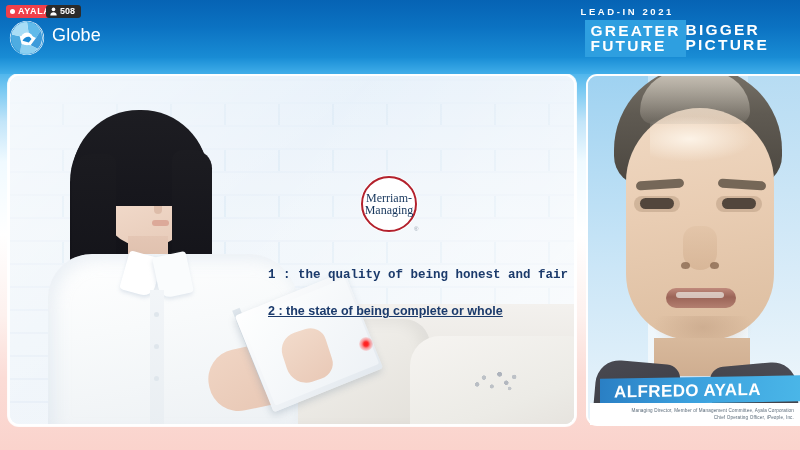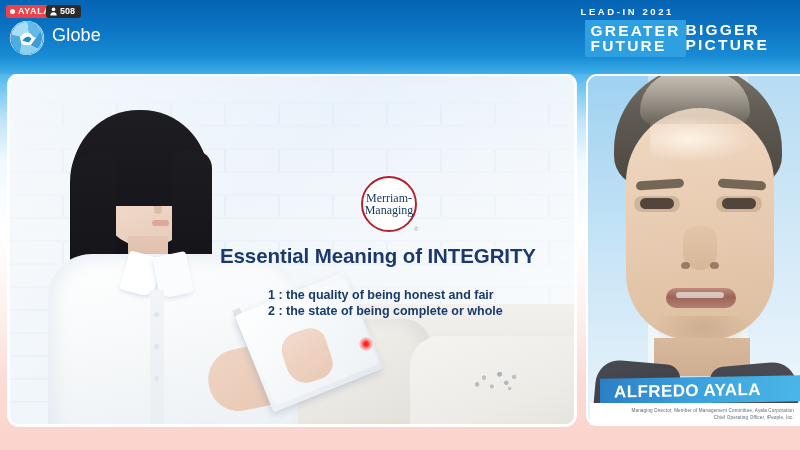--- a/index.html
+++ b/index.html
@@ -247,22 +247,22 @@
   #slide-title {
     position:absolute; left:210px; top:168px; width:350px;
     font-size:20.5px; font-weight:bold; color:#1b3a6b; z-index:3;
     letter-spacing:-.1px; white-space:nowrap;
   }
   .slide-line {
     position:absolute; left:258px; width:300px;
     font-size:12.5px; font-weight:bold; color:#1b3a6b; z-index:3;
     white-space:nowrap;
   }
-  #slide-line-1 { top:212px; }
-  #slide-line-2 { top:228px; }
+  #slide-line-1 { top:192px;font-family:Liberation Mono, monospace; }
+  #slide-line-2 { top:228px;text-decoration:underline; }
 
   
   #laser {
     position:absolute; left:349px; top:261px; width:14px; height:14px; z-index:5;
     border-radius:50%;
     background:radial-gradient(circle, #ff1a1a 0%, #ff2b2b 22%, rgba(255,60,60,.55) 42%, rgba(255,90,90,.15) 70%, rgba(255,120,120,0) 100%);
   }
 
   
   #video-panel {
@@ -444,21 +444,20 @@
         <div class="book-page"></div>
         <div class="hand"></div>
       </div>
 
       <div id="mw-logo">
         <div>Merriam-</div>
         <div>Managing</div>
       </div>
       <div id="mw-reg">®</div>
 
-      <div id="slide-title">Essential Meaning of INTEGRITY</div>
       <div class="slide-line" id="slide-line-1">1 : the quality of being honest and fair</div>
       <div class="slide-line" id="slide-line-2">2 : the state of being complete or whole</div>
 
       <div id="laser"></div>
     </div>
   </div>
 
   <div id="video-panel">
     <div id="video-inner">
       <div class="cam-bg-l"></div>

